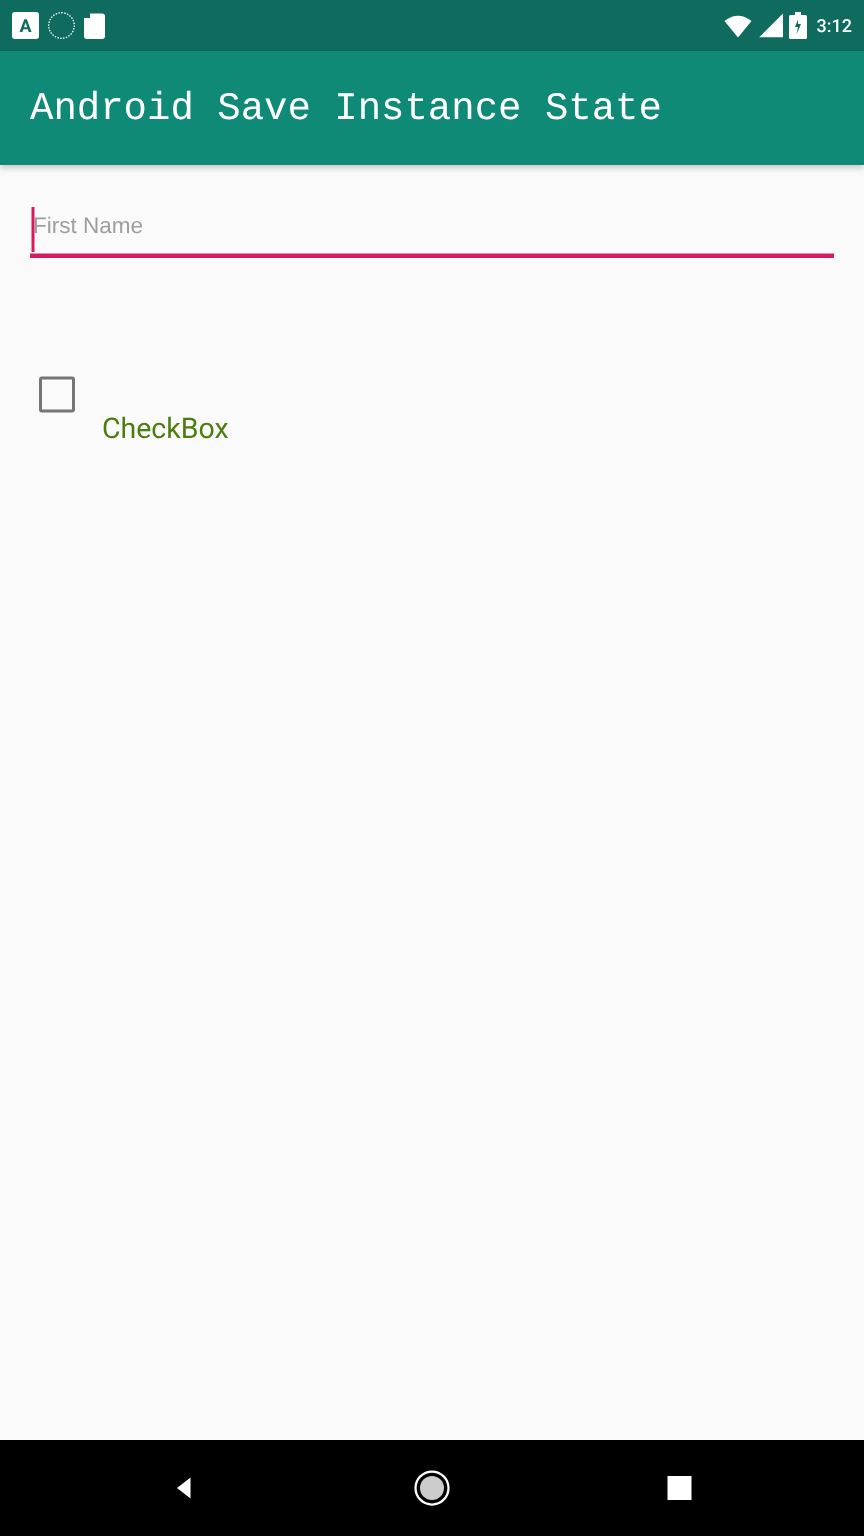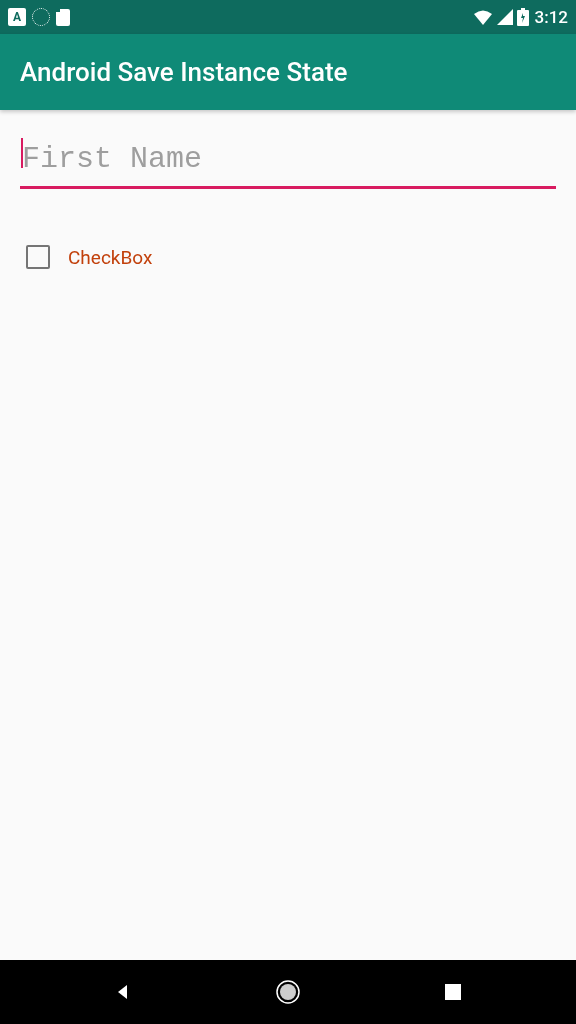--- a/index.html
+++ b/index.html
@@ -29,54 +29,55 @@
       display: flex;
       align-items: center;
       gap: 6px;
     }
     .status-right {
       display: flex;
       align-items: center;
       gap: 4px;
     }
     .status-time {
-      font-size: 17px;
+      font-size: 12px;
       font-weight: 500;
       margin-left: 2px;
     }
     .app-bar {
       height: 76px;
       background: #0f8a77;
       display: flex;
       align-items: center;
       padding: 0 20px;
       box-shadow: 0 2px 4px rgba(0,0,0,0.2);
     }
     .app-title {
       color: white;
       font-size: 26px;
       font-weight: 500;
+      font-family: Liberation Mono, monospace;
     }
     .content {
       flex: 1;
       padding: 26px 20px 0 20px;
     }
     .input-group {
       margin-bottom: 56px;
       position: relative;
     }
     .text-input {
       width: 100%;
       border: none;
       background: transparent;
-      font-size: 30px;
+      font-size: 15px;
       color: #0c4a6e;
       padding: 6px 0 10px 2px;
       outline: none;
-      font-family: Liberation Mono, monospace;
+      font-family: Liberation Sans, sans-serif;
     }
     .text-input::placeholder {
       color: #9e9e9e;
     }
     .underline {
       height: 1px;
       background: #8a8a8a;
       width: 100%;
     }
     .underline.focused {
@@ -99,21 +100,22 @@
     .checkbox-box {
       width: 24px;
       height: 24px;
       border: 2.5px solid #757575;
       border-radius: 2px;
       margin-left: 6px;
       margin-right: 18px;
     }
     .checkbox-label {
       font-size: 19px;
-      color: #c2410c;
+      color: #4d7c0f;
+      margin-top: 46px;
     }
     .nav-bar {
       height: 64px;
       background: #000;
       display: flex;
       align-items: center;
       justify-content: space-around;
       padding: 0 40px;
     }
     .nav-btn {

